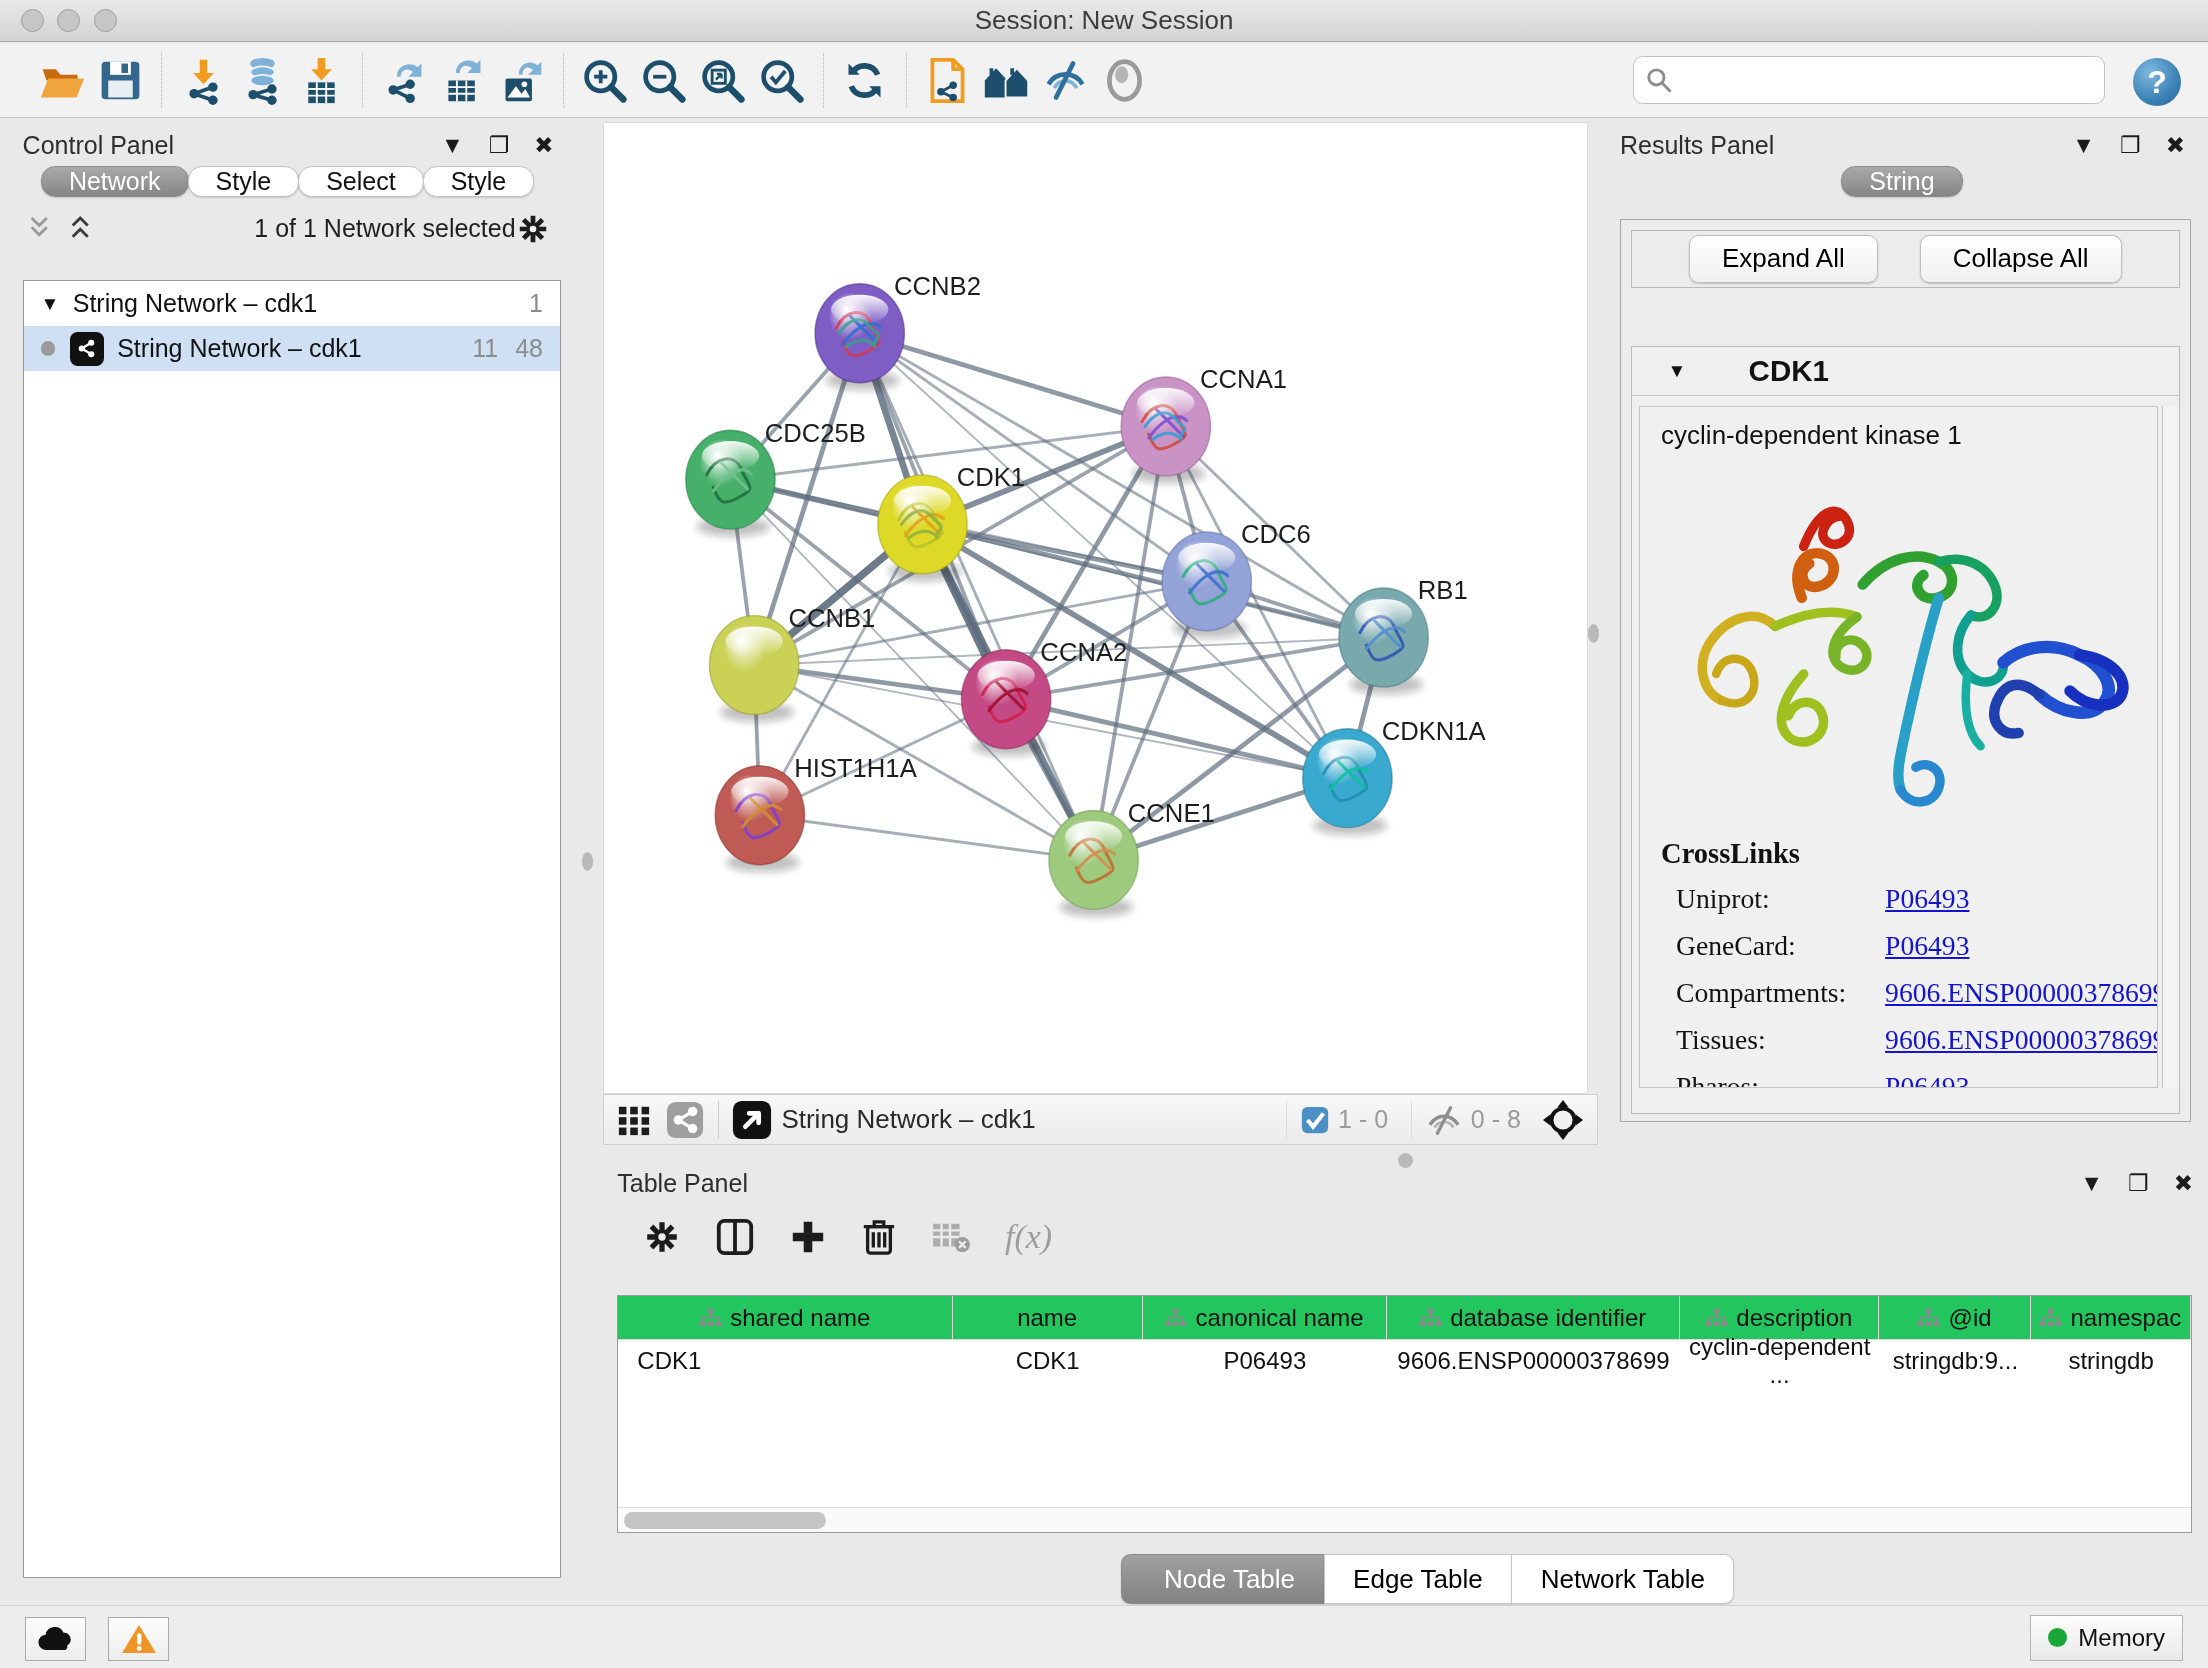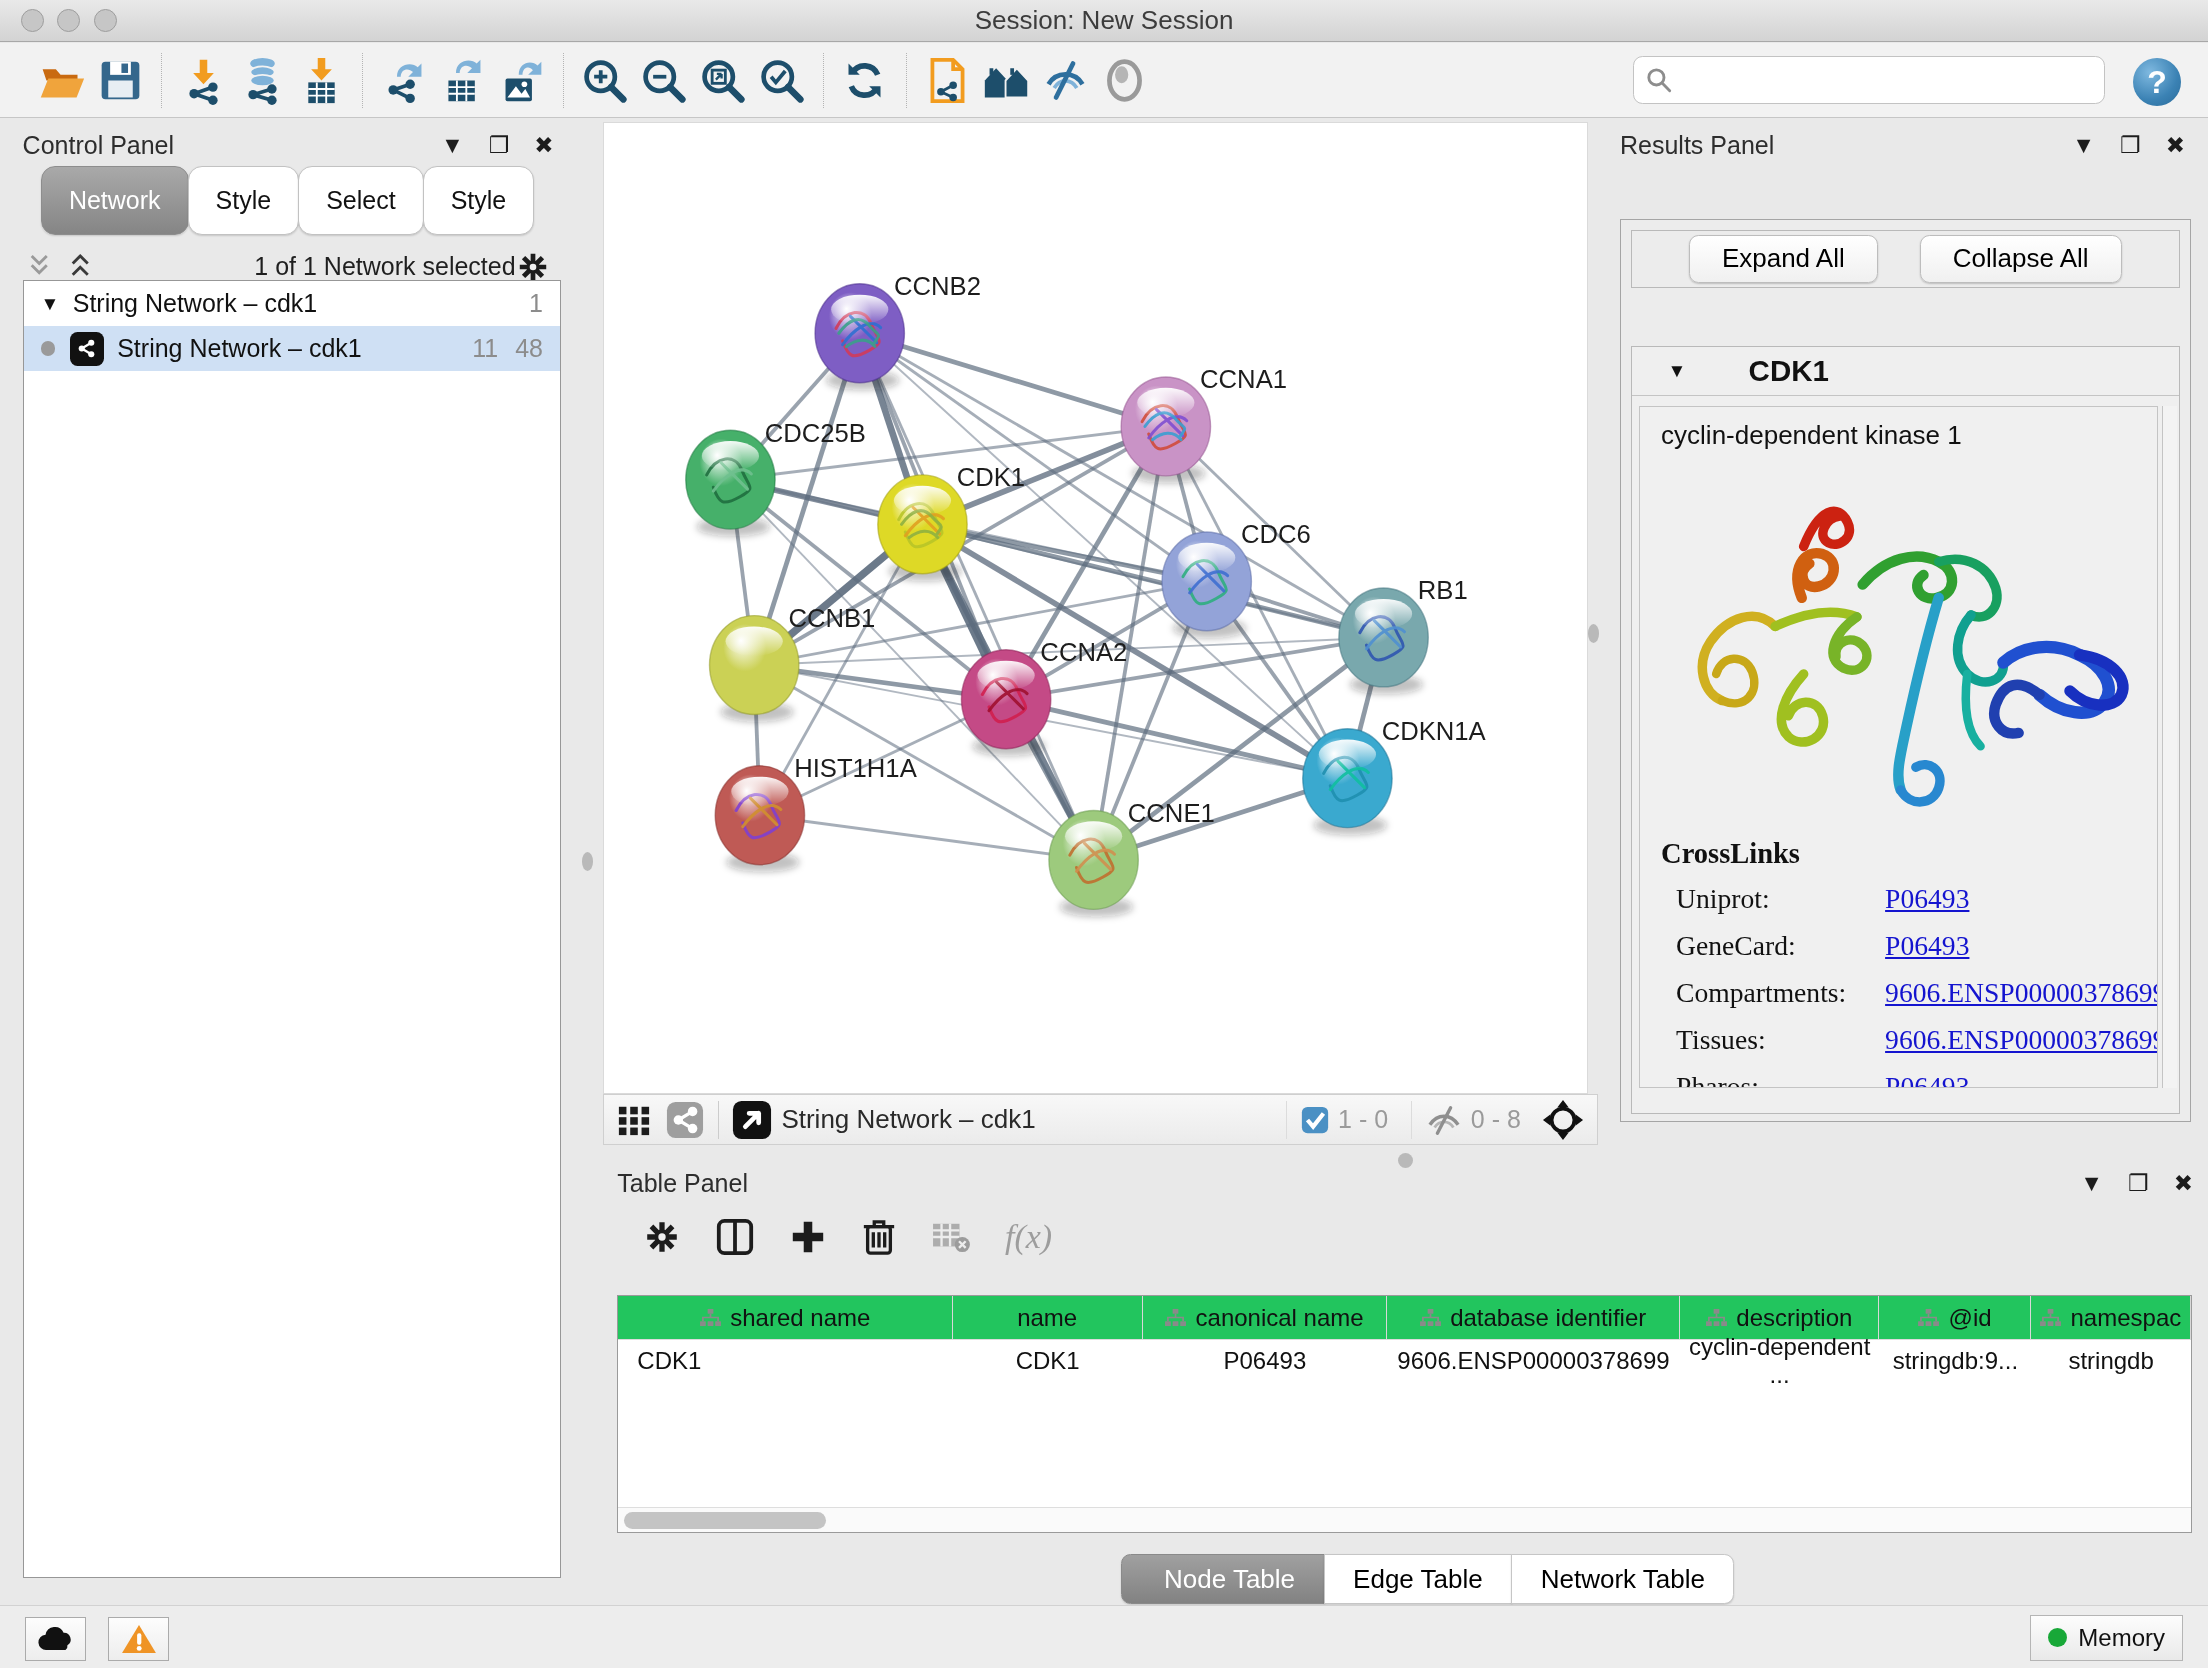--- a/index.html
+++ b/index.html
@@ -27,21 +27,21 @@
   .helpbtn { position:absolute; right:27px; top:15px; width:48px; height:48px; border-radius:50%;
              background:radial-gradient(circle at 35% 30%, #7fb9e0, #3b82b4 60%, #2a6a99);
              color:#fff; font-size:32px; font-weight:bold; display:flex; align-items:center; justify-content:center;
              border:none; cursor:pointer; }
 
   
   .ptitle-row { display:flex; align-items:center; height:42px; padding:0 15px; }
   .ptitle { font-size:25px; color:#2d2d2d; flex:1; }
   .picon { font-size:23px; color:#1c1c1c; margin-left:25px; cursor:pointer; }
   .tabs { display:flex; justify-content:center; }
-  .tab { font-size:25px; padding:19px 27px; background:#fff; border:1px solid #c2c2c2; color:#111;
+  .tab { font-size:25px; padding:0 27px; background:#fff; border:1px solid #c2c2c2; color:#111;
          border-radius:14px; margin-left:-1px; cursor:pointer;
          box-shadow:0 1px 1.9px rgba(0,0,0,.15); }
   .tab.active { background:linear-gradient(#a9a9a9,#858585); color:#fff; border-color:#8d8d8d; }
 
   
   .control-panel { position:absolute; left:7.6px; top:124px; width:561px; height:1463px; }
   .cp-selrow { display:flex; align-items:center; height:48px; padding:0 19px; margin-top:7.6px; }
   .cp-selrow .sel-text { flex:1; text-align:right; font-size:25px; color:#1f1f1f; }
   .treebox { position:absolute; left:15px; right:7.6px; top:156px; bottom:9.5px; background:#fff;
              border:1.9px solid #979797; }
@@ -629,20 +629,23 @@
   <div class="split-dot" style="left:1398px; top:1153px; width:15px; height:15px;"></div>
   <div class="split-dot" style="left:582px; top:852px; width:11.4px; height:19px;"></div>
   <div class="split-dot" style="left:1588px; top:624px; width:11.4px; height:19px;"></div>
 
   <div class="results-panel">
     <div class="ptitle-row">
       <div class="ptitle">Results Panel</div>
       <span class="picon">▼</span>
       <span class="picon">❐</span>
       <span class="picon">✖</span>
+    </div>
+    <div class="tabs">
+      <div class="tab active">String</div>
     </div>
     <div class="rp-outer">
       <div class="rp-btnbox">
         <button class="rp-btn">Expand All</button>
         <button class="rp-btn">Collapse All</button>
       </div>
       <div class="rp-section">
         <div class="rp-sechead">
           <span class="disc">▼</span>
           <span class="rp-gene">CDK1</span>

